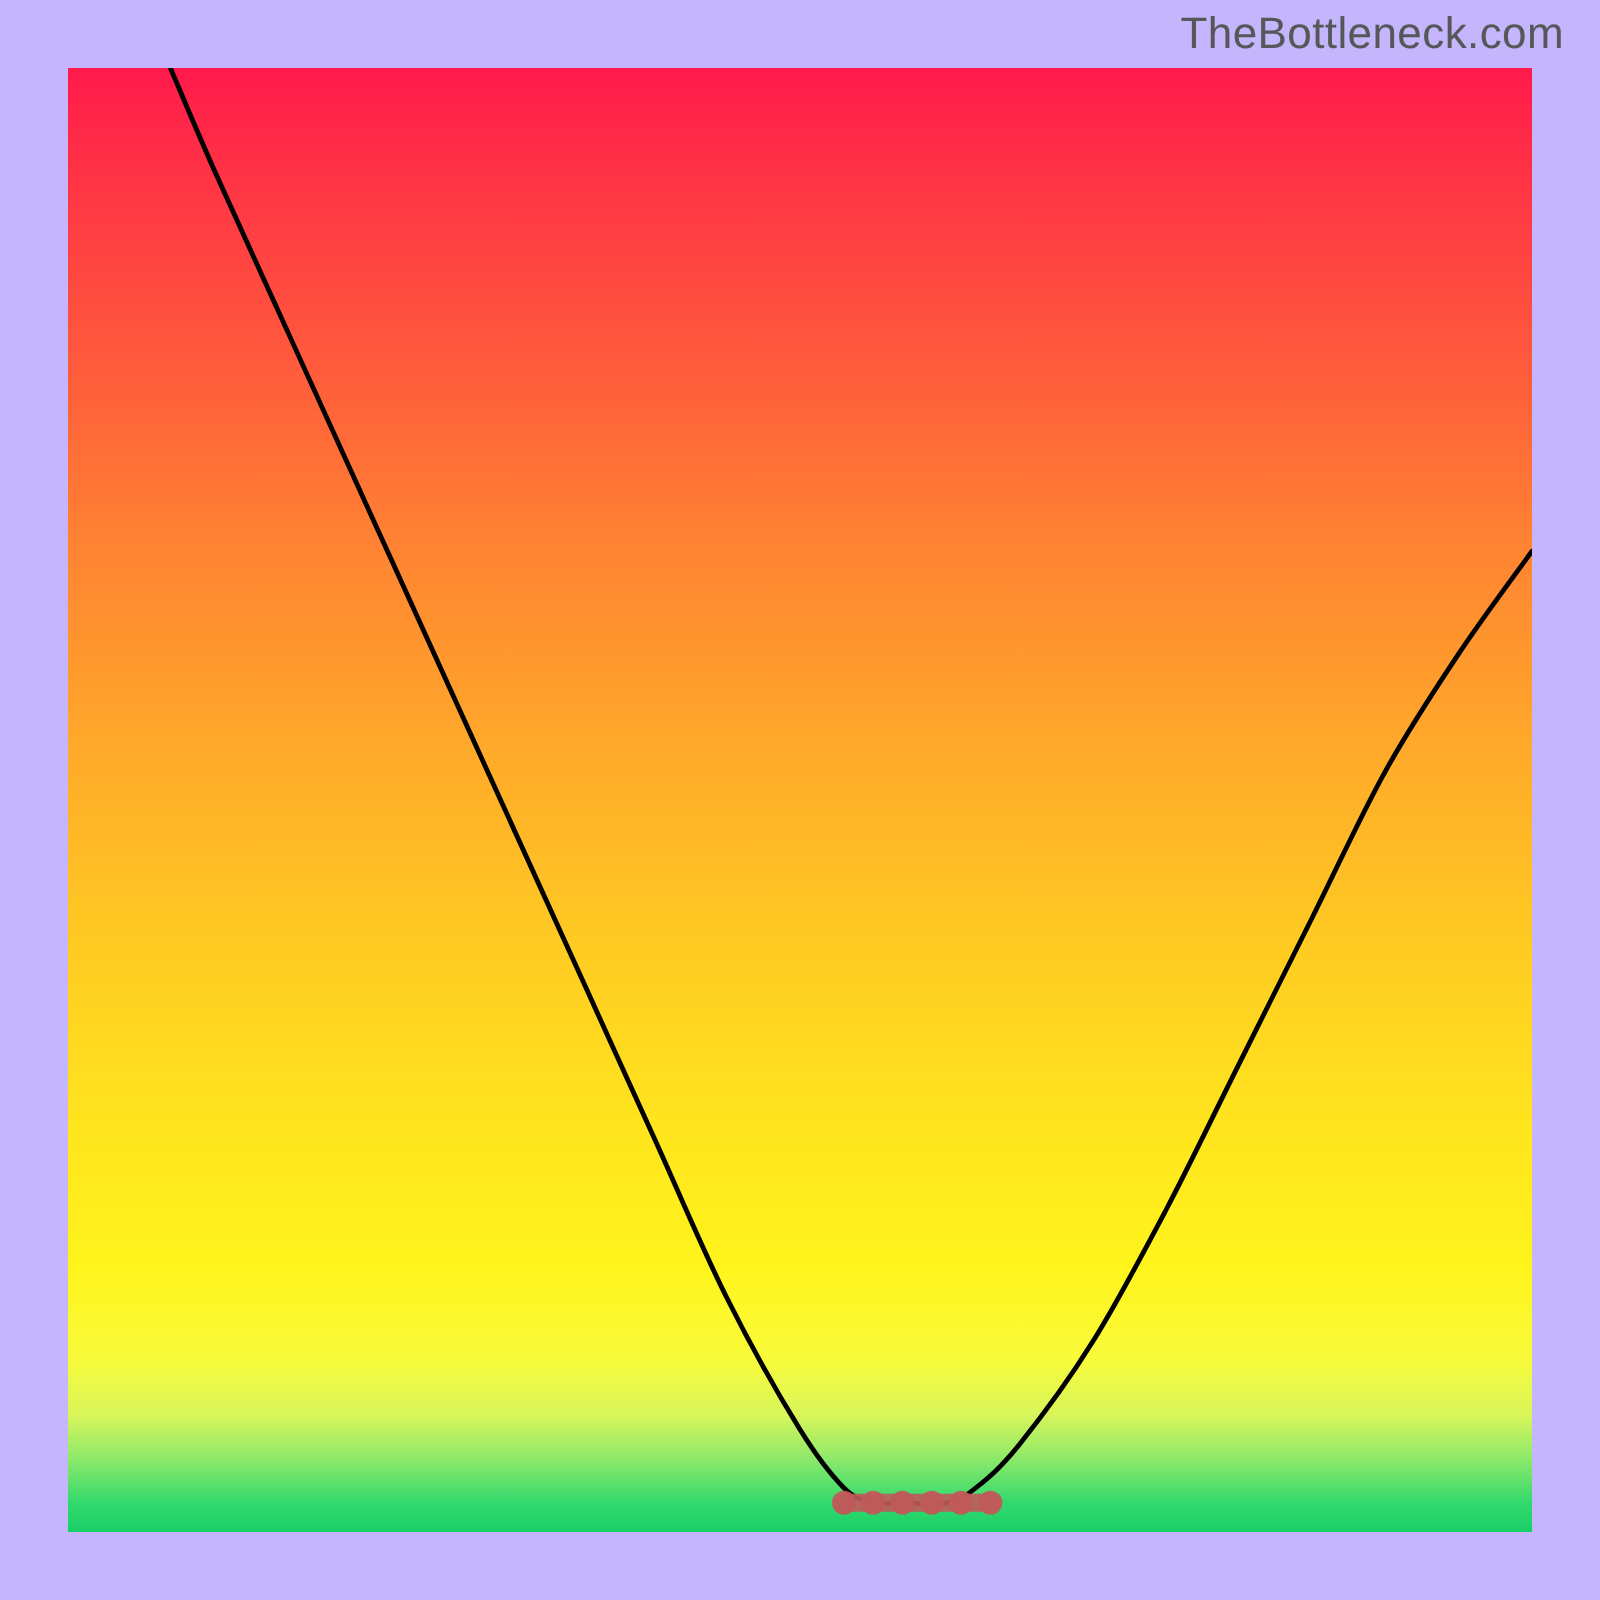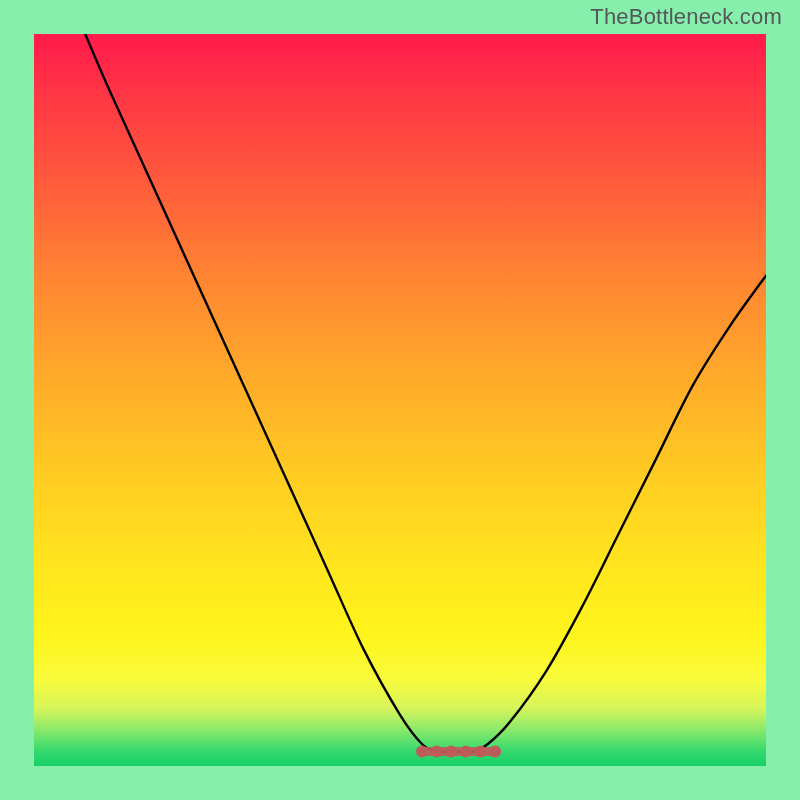--- a/index.html
+++ b/index.html
@@ -8,21 +8,21 @@
     width: 800px;
     height: 800px;
     background: #000;
     overflow: hidden;
     font-family: Arial, Helvetica, sans-serif;
   }
   .frame {
     position: relative;
     width: 800px;
     height: 800px;
-    background: #86efac;
+    background: #c4b5fd;
   }
   .watermark {
     position: absolute;
     top: 4px;
     right: 18px;
     color: #555759;
     font-size: 22px;
     font-weight: 400;
     letter-spacing: 0.2px;
     z-index: 10;

